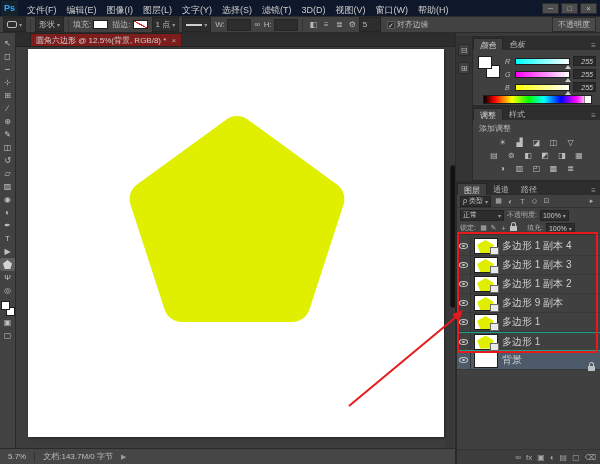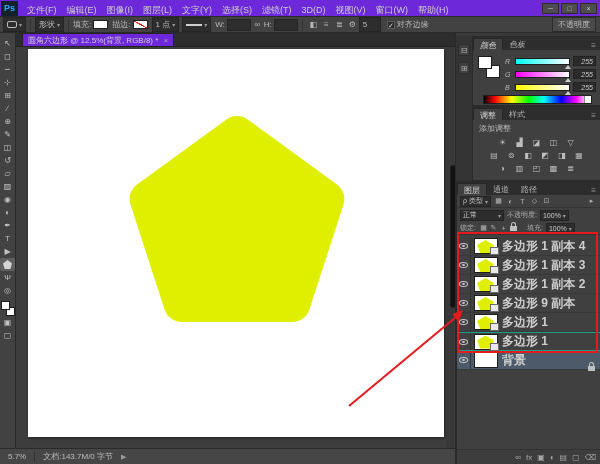--- a/index.html
+++ b/index.html
@@ -1,20 +1,20 @@
 <!DOCTYPE html>
 <html><head>
 <meta charset="utf-8">
 <style>
   * { margin:0; padding:0; box-sizing:border-box; }
   html,body { width:600px; height:464px; overflow:hidden; }
   body { position:relative; background:#3c3c3c; font-family:"Liberation Sans","DejaVu Sans",sans-serif; color:#c4c4c4; -webkit-font-smoothing:antialiased; }
 
   
-  #menubar { position:absolute; left:0; top:0; width:600px; height:17px; background:#6d28d9; border-bottom:1px solid #2a2a2a; display:flex; align-items:center; }
+  #menubar { position:absolute; left:0; top:0; width:600px; height:17px; background:#0f172a; border-bottom:1px solid #2a2a2a; display:flex; align-items:center; }
   #ps-logo { width:17px; height:15px; margin:1px 4px 1px 1px; background:#14222e; color:#31a8ff; font-size:9px; font-weight:bold; display:flex; align-items:center; justify-content:center; }
   .menu-item { font-size:9px; color:#cccccc; padding:0 5px; line-height:16px; cursor:default; }
   #win-controls { margin-left:auto; display:flex; gap:2px; padding-right:3px; }
   .win-btn { width:17px; height:11px; background:#4d4d4d; border:1px solid #2b2b2b; color:#c9c9c9; font-size:7px; line-height:9px; text-align:center; }
 
   
   #optionsbar { position:absolute; left:0; top:17px; width:600px; height:16px; background:#424242; border-bottom:1px solid #2a2a2a; display:flex; align-items:center; font-size:8px; color:#b9b9b9; }
   .opt-sep { width:1px; height:12px; background:#333; margin:0 4px; }
   .opt-box { background:#2d2d2d; border:1px solid #252525; height:15px; display:flex; align-items:center; padding:0 3px; gap:2px; }
   .caret { font-size:6px; color:#999; }
@@ -22,21 +22,21 @@
   .swatch.none { background:linear-gradient(to top right,#fff 45%,#e02020 46%,#e02020 54%,#fff 55%); }
   .tool-preset-icon { width:10px; height:7px; border:1px solid #bbb; border-radius:2px; display:inline-block; }
   .stroke-line { width:16px; height:2px; background:#cfcfcf; display:inline-block; }
   .mini-field { background:#2d2d2d; border:1px solid #252525; width:24px; height:12px; }
   .opt-icon { width:13px; height:12px; display:flex; align-items:center; justify-content:center; color:#b5b5b5; font-size:8px; }
   .checkbox { width:8px; height:8px; background:#2d2d2d; border:1px solid #5a5a5a; color:#ddd; font-size:7px; line-height:7px; text-align:center; margin-right:2px; }
   #workspace-btn { margin-left:auto; margin-right:4px; background:#4a4a4a; border:1px solid #2c2c2c; font-size:8px; padding:1px 5px; color:#bbb; }
 
   
   #tabbar { position:absolute; left:16px; top:33px; width:439px; height:14px; background:#2d2d2d; border-bottom:1px solid #242424; display:flex; align-items:flex-end; }
-  #doc-tab { background:#6d28d9; border:1px solid #242424; border-bottom:none; height:13px; display:flex; align-items:center; padding:0 5px; gap:5px; font-size:8px; color:#cfcfcf; margin-left:6px; }
+  #doc-tab { background:#7f1d1d; border:1px solid #242424; border-bottom:none; height:13px; display:flex; align-items:center; padding:0 5px; gap:5px; font-size:8px; color:#cfcfcf; margin-left:14px; }
   #tab-close { color:#aaa; font-size:8px; }
 
   
   #toolbar { position:absolute; left:0; top:33px; width:16px; height:415px; background:#424242; border-right:1px solid #2a2a2a; display:flex; flex-direction:column; align-items:center; padding-top:4px; }
   .tool { width:15px; height:13px; display:flex; align-items:center; justify-content:center; font-size:8px; color:#c2c2c2; }
   .tool.active { background:#5f5f5f; border-radius:2px; }
   .penta { width:9px; height:9px; background:#d5d5d5; clip-path:polygon(50% 0%,100% 38%,81% 100%,19% 100%,0% 38%); }
   #fgbg { position:relative; width:14px; height:15px; margin-top:4px; }
   #fgbg .fg { position:absolute; left:0; top:0; width:9px; height:9px; background:#fff; border:1px solid #1e1e1e; z-index:2; }
   #fgbg .bg { position:absolute; right:0; bottom:0; width:9px; height:9px; background:#fff; border:1px solid #1e1e1e; }
@@ -98,21 +98,21 @@
   #layer-list { position:absolute; left:0; top:55px; width:145px; }
   .layer-row { height:19px; display:flex; align-items:center; background:#404040; border-bottom:1px solid #383838; position:relative; }
   .layer-row.selected { background:#4d5a6a; }
   .layer-row.dragmark { border-top:1px solid #18a08c; border-bottom:1px solid #18a08c; }
   .eye-cell { width:14px; height:100%; border-right:1px solid #333; display:flex; align-items:center; justify-content:center; }
   .eye { width:9px; height:6px; border:1px solid #c8c8c8; border-radius:50%; position:relative; }
   .eye::after { content:""; position:absolute; left:2px; top:1px; width:3px; height:2px; background:#c8c8c8; border-radius:50%; }
   .thumb { width:24px; height:16px; background:#fff; border:1px solid #1d1d1d; margin:0 4px 0 3px; position:relative; }
   .thumb-shape { position:absolute; left:2px; top:1px; width:17px; height:13px; background:var(--shape-fill); clip-path:polygon(50% 0%,100% 38%,81% 100%,19% 100%,0% 38%); }
   .thumb-badge { position:absolute; right:-2px; bottom:-2px; width:9px; height:8px; background:#e9e9e9; border:1px solid #6a6a6a; }
-  .layer-name { font-size:12px; color:#cfcfcf; white-space:nowrap;font-weight:bold; }
+  .layer-name { font-size:10px; color:#cfcfcf; white-space:nowrap; }
   .layer-lock { position:absolute; right:7px; top:6px; }
 
   #layers-bottombar { position:absolute; left:0; top:267px; width:145px; height:15px; border-top:1px solid #333; display:flex; align-items:center; justify-content:flex-end; gap:5px; padding-right:6px; background:#3d3d3d; }
   .lb-icon { font-size:8px; color:#a8a8a8; }
 
   
   #statusbar { position:absolute; left:0; top:448px; width:455px; height:16px; background:#464646; border-top:1px solid #2a2a2a; display:flex; align-items:center; font-size:8px; color:#bdbdbd; gap:8px; padding-left:8px; }
   #status-sep { width:1px; height:10px; background:#333; }
   #status-play { font-size:7px; color:#999; }
 

